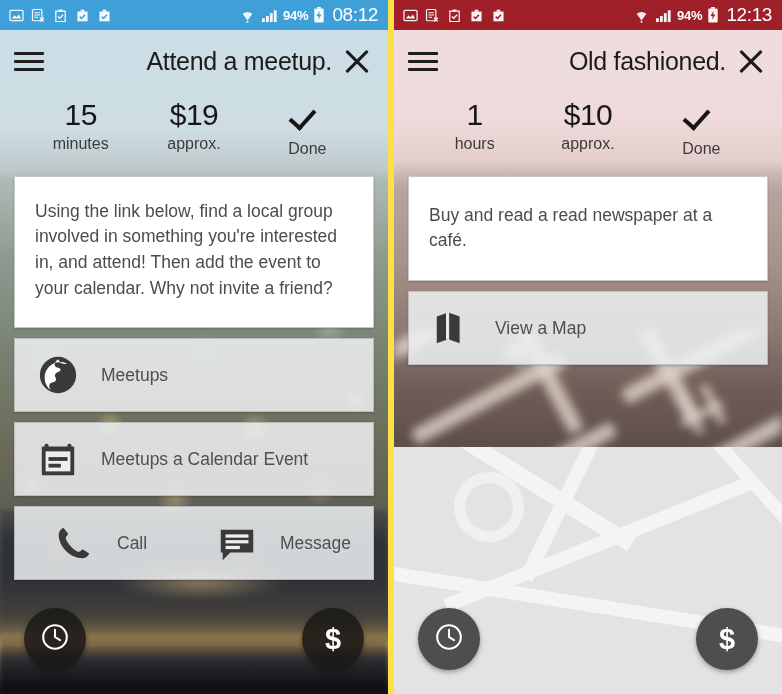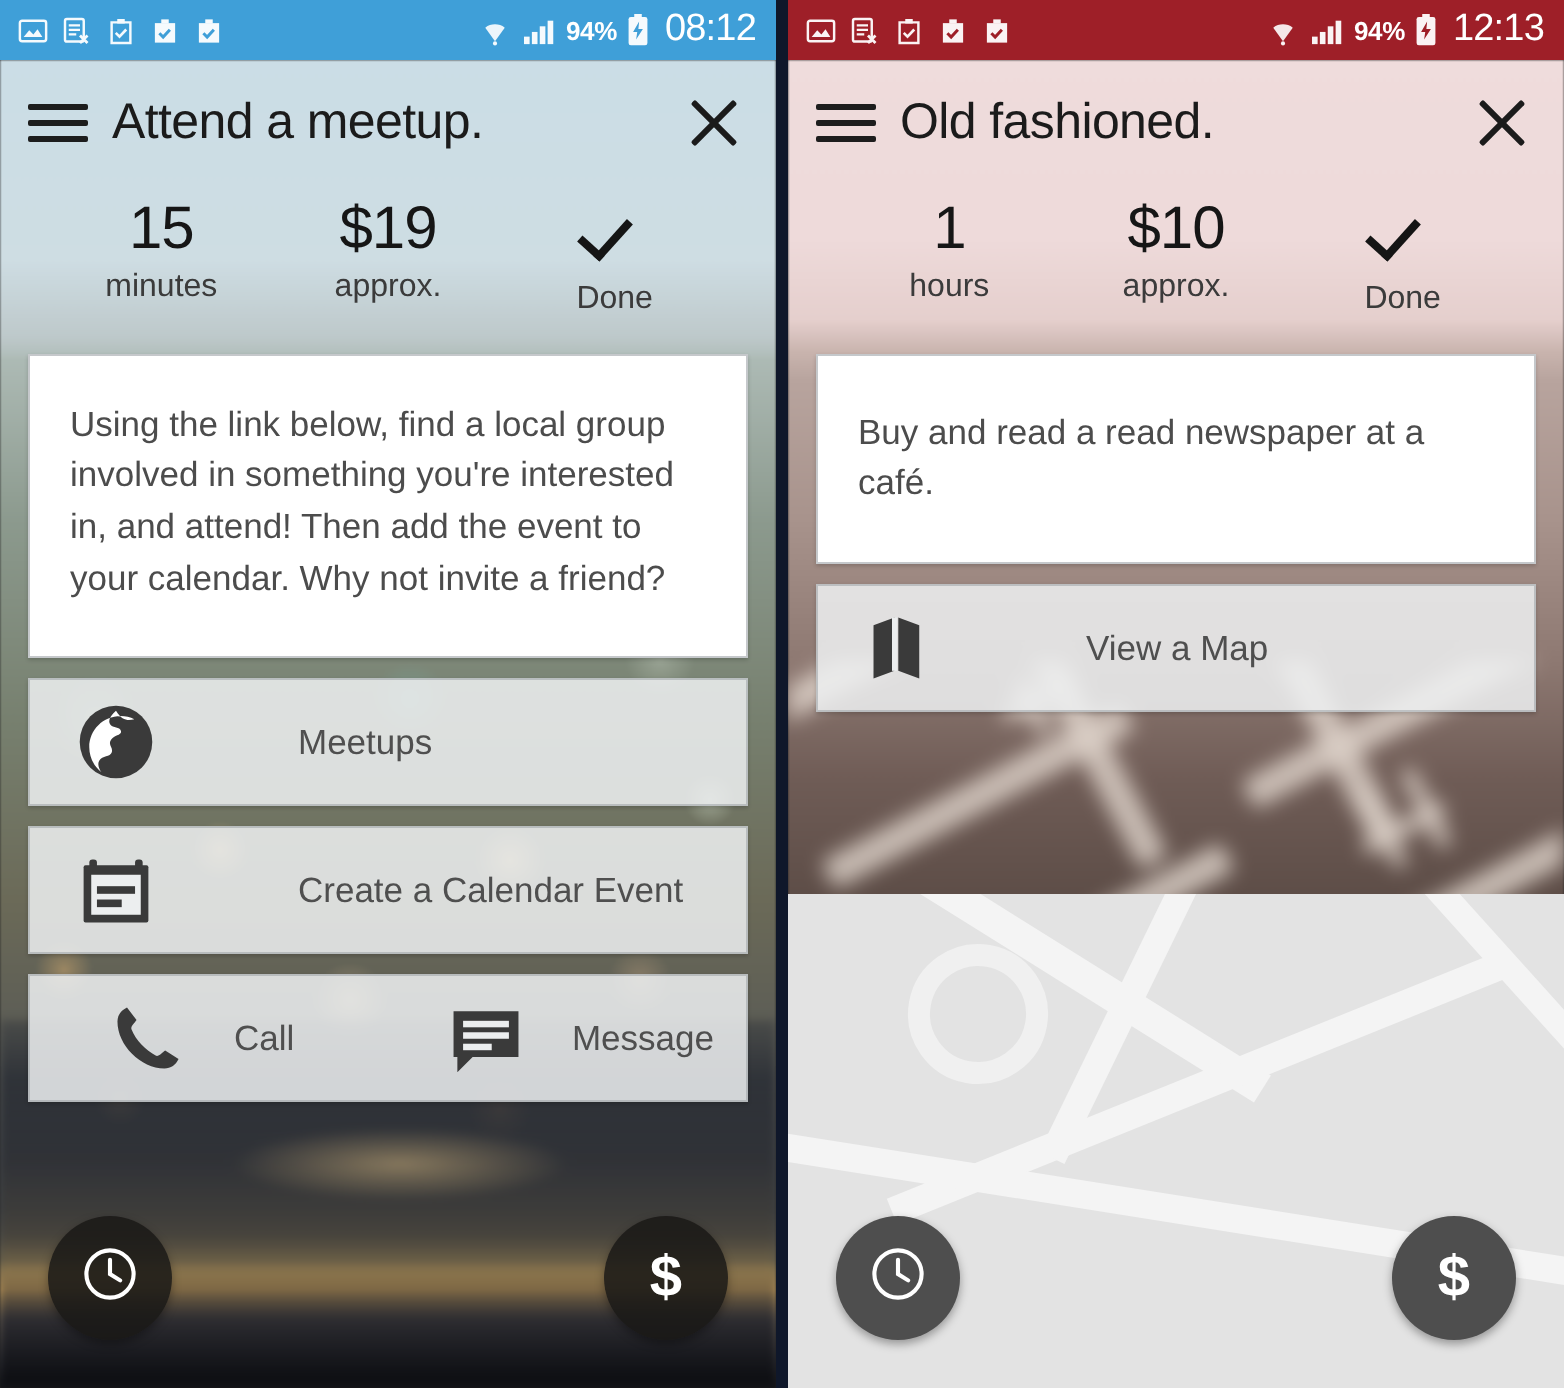--- a/index.html
+++ b/index.html
@@ -10,21 +10,21 @@
     background: #ffffff;
     font-family: "Liberation Sans", sans-serif;
     overflow: hidden;
   }
 
   .screens {
     display: flex;
     width: 782px;
     height: 694px;
     gap: 6px;
-    background: #0f172a;
+    background: #fde047;
   }
 
   .phone {
     position: relative;
     width: 388px;
     height: 694px;
     overflow: hidden;
     background: #222;
   }
 
@@ -181,21 +181,21 @@
     justify-content: center; gap: 5px;
     cursor: pointer;
     flex: 0 0 auto;
   }
   .hamburger span {
     display: block; height: 3px; width: 30px;
     background: #1d1d1d; border-radius: 1px;
   }
   .title {
     flex: 1 1 auto;
-    text-align: left;
+    text-align: right;
     font-size: 25px;
     color: #1b1b1b;
     letter-spacing: -.3px;
     padding: 0 8px;
     white-space: nowrap;
   }
   .close-x {
     width: 34px; height: 34px;
     flex: 0 0 auto;
     position: relative;
@@ -264,25 +264,24 @@
     line-height: 1.47;
     color: #4c4c4c;
   }
   .card-desc.single { padding: 26px 20px 26px 20px; }
 
   .action {
     background: rgba(238,240,241,.86);
     border: 1px solid rgba(150,155,160,.5);
     box-shadow: 0 1px 2px rgba(0,0,0,.18);
     margin-bottom: 10px;
-    height: 64px;
+    height: 74px;
     display: flex;
     align-items: center;
     cursor: pointer;
-    gap: 48px;
   }
   .action.dual { padding: 16px; }
   .act-half {
     flex: 1 1 0;
     display: flex;
     align-items: center;
     height: 100%;
   }
   .act-ic {
     width: 86px;
@@ -519,21 +518,21 @@
         <div class="act-ic">
           <svg width="40" height="42" viewBox="0 0 42 44">
             <rect x="7" y="6" width="4" height="7" rx="1.6" fill="#3a3a3a"></rect>
             <rect x="31" y="6" width="4" height="7" rx="1.6" fill="#3a3a3a"></rect>
             <rect x="4" y="9" width="34" height="30" rx="1" fill="#3a3a3a"></rect>
             <rect x="8" y="14" width="26" height="21" fill="#eceeef"></rect>
             <rect x="11" y="20" width="20" height="4" fill="#3a3a3a"></rect>
             <rect x="11" y="27" width="13" height="4" fill="#3a3a3a"></rect>
           </svg>
         </div>
-        <div class="act-label">Create a Calendar Event</div>
+        <div class="act-label">Meetups a Calendar Event</div>
       </div>
 
       <div class="action dual">
         <div class="act-half">
           <div class="act-ic">
             <svg width="42" height="42" viewBox="0 0 44 44">
               <path d="M11 6c-3 1.4-5 4-5 7.4 0 12.4 12.2 24.6 24.6 24.6 3.4 0 6-2 7.4-5l-7-4.4c-1.8 1.2-3.4 3.4-5 2.6C21 28.6 15.4 23 13.4 17.6c-.7-1.8 1.4-3.2 2.6-5z" fill="#3a3a3a"></path>
             </svg>
           </div>
           <div class="act-label">Call</div>

